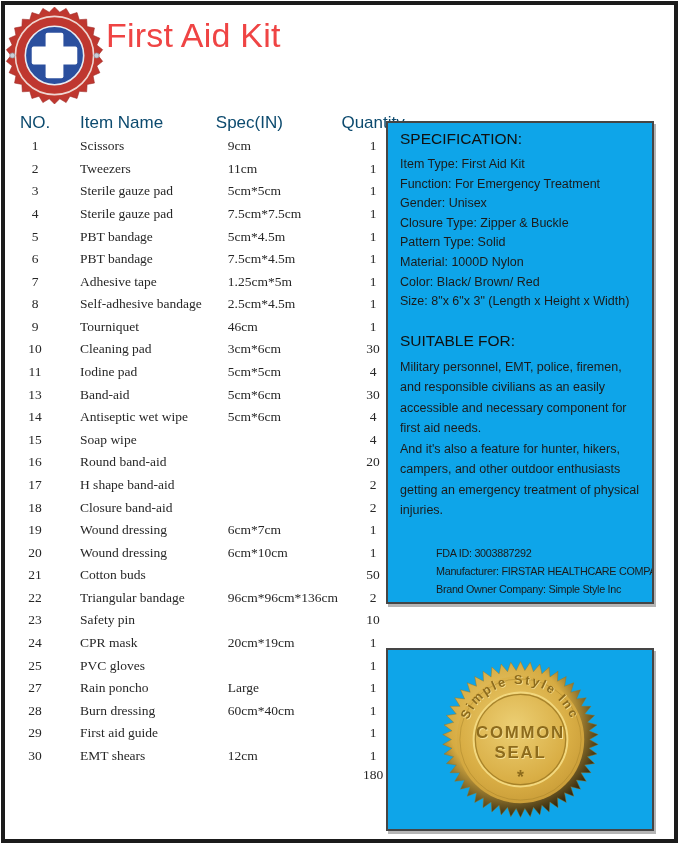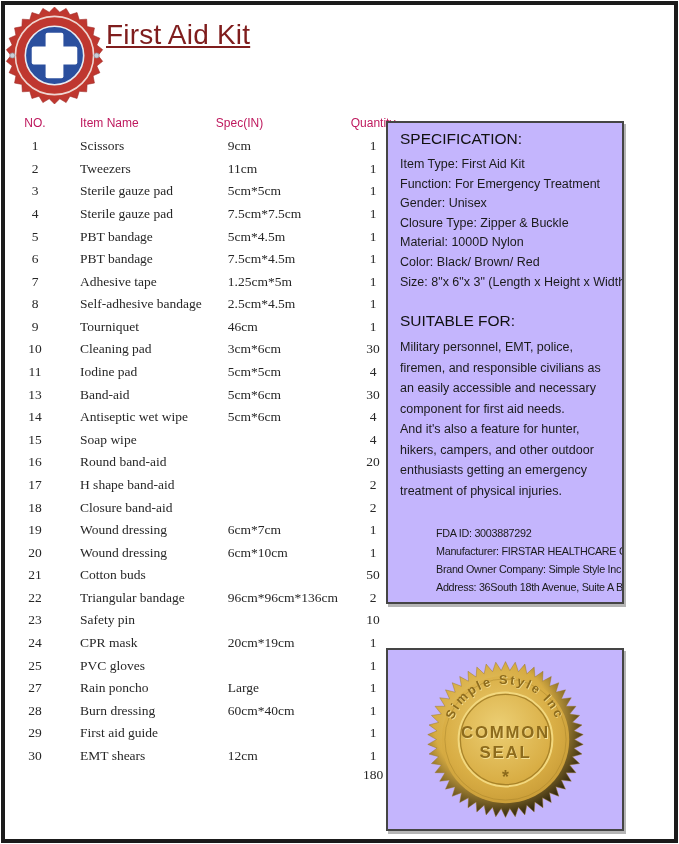--- a/index.html
+++ b/index.html
@@ -6,47 +6,47 @@
   body{
     width:679px;height:844px;position:relative;background:#ffffff;
     font-family:"Liberation Sans",sans-serif;color:#222;overflow:hidden;
   }
   .frame{position:absolute;inset:1px;border:4px solid #1b1b1b;pointer-events:none;z-index:5;}
 
   
   .logo{position:absolute;left:5px;top:6px;width:99px;height:99px;z-index:6;}
   .titleblock{position:absolute;left:106px;top:17px;}
   .pcs{font-size:20px;color:#161616;line-height:22px;}
-  .title{font-size:28px;color:#7f1d1d;line-height:36px;letter-spacing:0.2px;text-decoration:underline;}
+  .title{font-size:34px;color:#ef4444;line-height:36px;letter-spacing:0.2px;}
 
   
   table.kit{position:absolute;left:14px;top:111px;border-collapse:collapse;table-layout:fixed;}
   table.kit col.c-no{width:42px;}
   table.kit col.c-name{width:132px;}
   table.kit col.c-spec{width:128px;}
   table.kit col.c-qty{width:70px;}
   table.kit th{
-    font-weight:normal;font-size:12px;color:#be185d;height:24px;
+    font-weight:normal;font-size:17px;color:#0c4a6e;height:24px;
     text-align:left;padding:0;vertical-align:middle;
   }
   table.kit th.h-no,table.kit th.h-qty{text-align:center;}
   table.kit th.h-name{padding-left:24px;}
   table.kit th.h-spec{padding-left:14px;}
   table.kit td{
     font-family:"Liberation Serif",serif;font-size:13.5px;color:#272727;
     padding:0;vertical-align:middle;white-space:nowrap;
   }
   table.kit tbody tr{height:22.58px;}
   table.kit td:nth-child(1),table.kit td:nth-child(4){text-align:center;}
   table.kit td:nth-child(2){padding-left:24px;}
   table.kit td:nth-child(3){padding-left:26px;}
 
   
   .box{
-    position:absolute;left:386px;width:238px;background:#c4b5fd;box-sizing:border-box;
+    position:absolute;left:386px;width:268px;background:#0ea5e9;box-sizing:border-box;
     border:2px solid #454545;box-shadow:2px 3px 0 #b5b5b5;
   }
   .spec-box{top:121px;height:483px;padding:4px 12px;overflow:hidden;}
   .seal-box{top:648px;height:183px;display:flex;align-items:center;justify-content:center;}
 
   .sec-h{font-size:15.5px;color:#101010;margin:3px 0 7px 0;}
   .suit-h{margin-top:20px;}
   .spec-line{font-size:12.5px;line-height:19.6px;color:#1b1b1b;white-space:nowrap;}
   .suit-p{font-size:12.5px;line-height:20.5px;color:#1b1b1b;}
   .reg{margin-top:23px;}
@@ -273,20 +273,21 @@
   </tfoot>
 </table>
 
 <div class="box spec-box">
   <div class="sec-h">SPECIFICATION:</div>
   <div>
       <div class="spec-line">Item Type: First Aid Kit</div>
       <div class="spec-line">Function: For Emergency Treatment</div>
       <div class="spec-line">Gender: Unisex</div>
       <div class="spec-line">Closure Type: Zipper &amp; Buckle</div>
+      <div class="spec-line">Pattern Type: Solid</div>
       <div class="spec-line">Material: 1000D Nylon</div>
       <div class="spec-line">Color: Black/ Brown/ Red</div>
       <div class="spec-line">Size: 8"x 6"x 3" (Length x Height x Width)</div>
     </div>
 
   <div class="sec-h suit-h">SUITABLE FOR:</div>
   <div>
       <div class="suit-p">Military personnel, EMT, police, firemen, and responsible civilians as an easily accessible and necessary component for first aid needs.</div>
       <div class="suit-p">And it's also a feature for hunter, hikers, campers, and other outdoor enthusiasts getting an emergency treatment of physical injuries.</div>
     </div>

